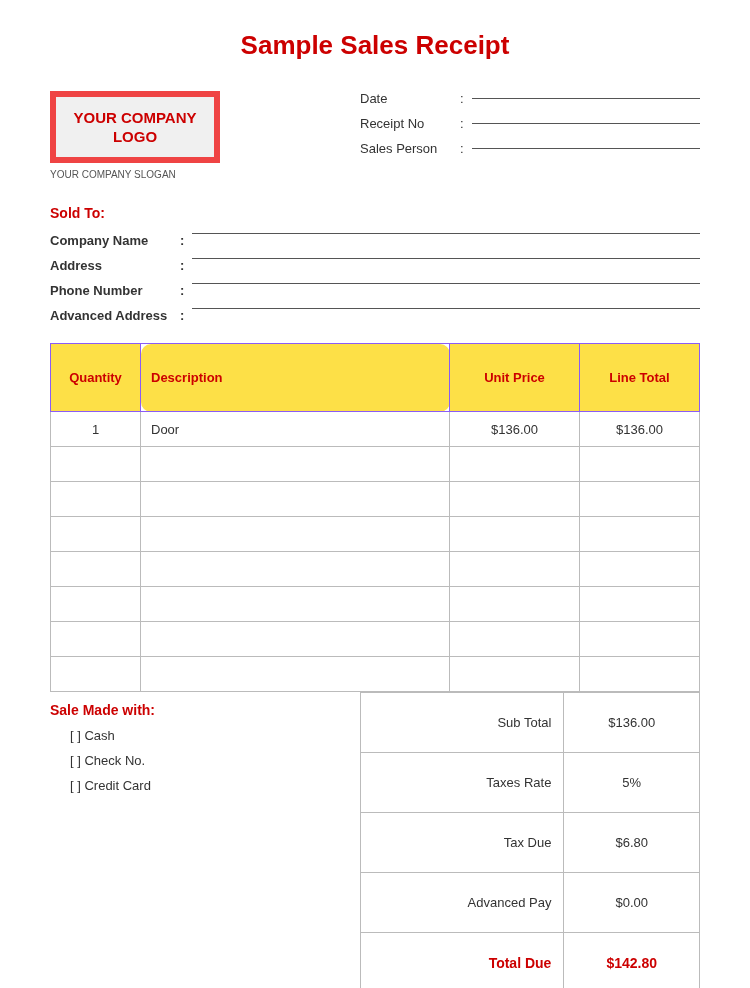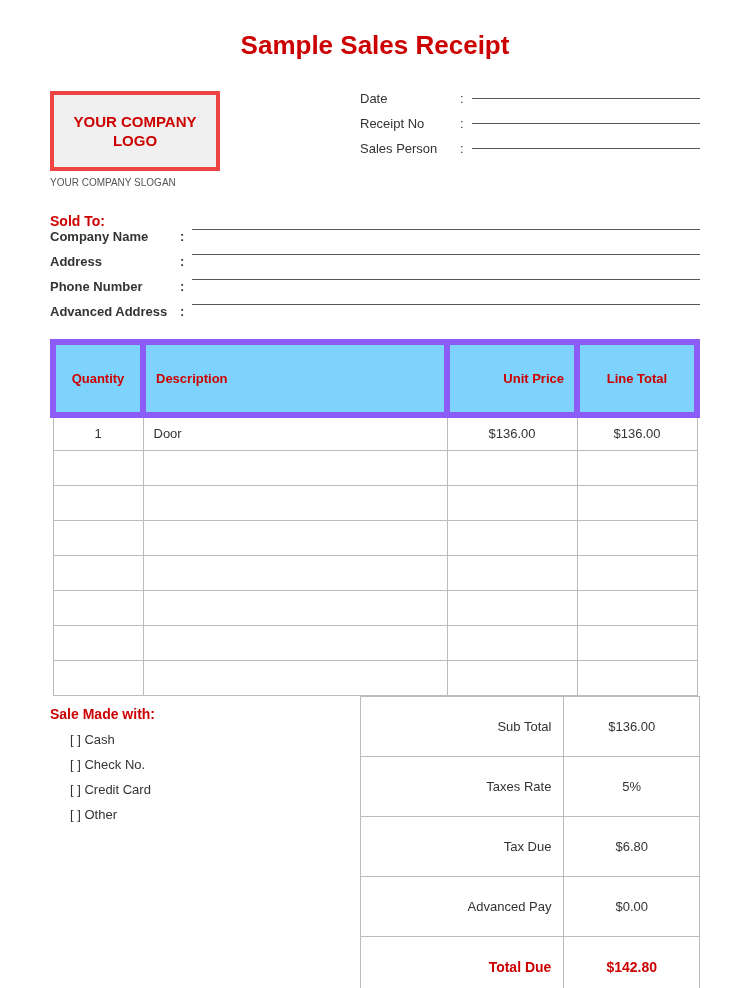--- a/index.html
+++ b/index.html
@@ -22,24 +22,24 @@
     .top-section {
       display: flex;
       justify-content: space-between;
       align-items: flex-start;
       margin-bottom: 25px;
     }
     .logo-box {
       width: 180px;
     }
     .logo-border {
-      border: 4px solid #ef4444;
+      border: 6px solid #ef4444;
       background: #f0f0f0;
       width: 170px;
-      height: 80px;
+      height: 72px;
       display: flex;
       align-items: center;
       justify-content: center;
       text-align: center;
       color: #cc0000;
       font-weight: bold;
       font-size: 15px;
       line-height: 1.3;
     }
     .slogan {
@@ -70,20 +70,21 @@
       height: 1px;
       min-width: 180px;
     }
     .sold-to-section {
       margin-bottom: 20px;
     }
     .sold-to-title {
       color: #cc0000;
       font-weight: bold;
       font-size: 14px;
+      margin-bottom: 12px;
     }
     .field-row {
       display: flex;
       align-items: flex-start;
       margin-bottom: 10px;
       font-weight: bold;
     }
     .field-label {
       width: 130px;
       font-size: 13px;
@@ -98,30 +99,31 @@
       border-bottom: 1px solid #555;
       height: 1px;
     }
     
     .items-table {
       width: 100%;
       border-collapse: collapse;
       margin-bottom: 0;
     }
     .items-table th {
-      background: #7dd3fc;
+      background: #fde047;
       color: #cc0000;
       font-weight: bold;
       font-size: 13px;
       padding: 26px 10px;
-      border: 6px solid #8b5cf6;
+      border: 1px solid #8b5cf6;
       text-align: center;
     }
     .items-table th.desc {
       text-align: left;
+      border-radius: 10px;
     }
     .items-table td {
       border: 1px solid #bbb;
       padding: 8px 10px;
       height: 35px;
       font-size: 13px;
     }
     .items-table td.qty-cell {
       text-align: center;
     }
@@ -231,21 +233,21 @@
     <span class="field-colon">:</span>
     <div class="field-line"></div>
   </div>
 </div>
 
 <table class="items-table">
   <thead>
     <tr>
       <th style="width:90px;">Quantity</th>
       <th class="desc">Description</th>
-      <th style="width:130px;text-align:right;">Unit Price</th>
+      <th style="width:130px;">Unit Price</th>
       <th style="width:120px;">Line Total</th>
     </tr>
   </thead>
   <tbody id="table-body">
   <tr>
       <td class="qty-cell">1</td>
       <td>Door</td>
       <td class="price-cell">$136.00</td>
       <td class="total-cell">$136.00</td>
     </tr>
@@ -294,21 +296,20 @@
     </tbody>
 </table>
 
 <div class="bottom-section">
   <div class="payment-section">
     <div class="payment-title">Sale Made with:</div>
     <div id="payment-options">
         <div class="payment-option">[ ] Cash</div>
         <div class="payment-option">[ ] Check No.</div>
         <div class="payment-option">[ ] Credit Card</div>
-        <div class="payment-option">[ ] Other</div>
       </div>
   </div>
   <div class="totals-section">
     <table class="totals-table">
       <tbody id="totals-body">
           <tr>
       <td class="label-cell">Sub Total</td>
       <td class="value-cell">$136.00</td>
     </tr>
           <tr>

